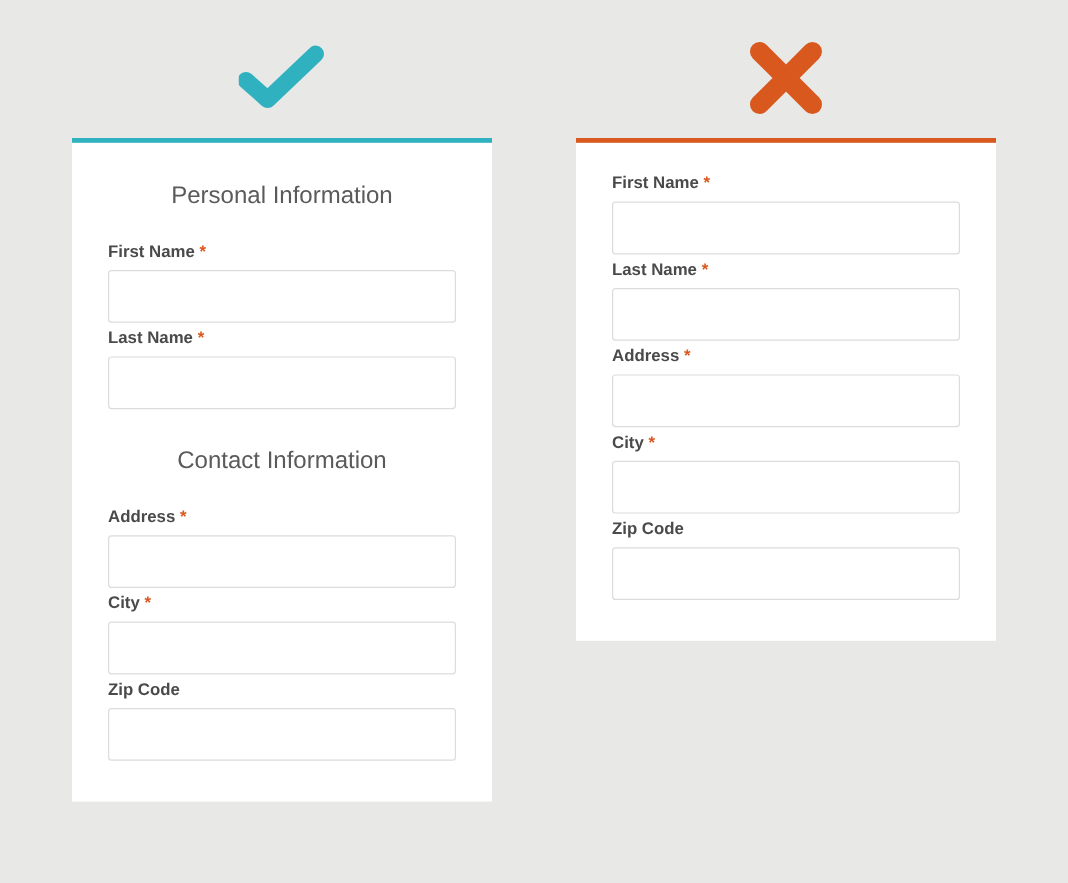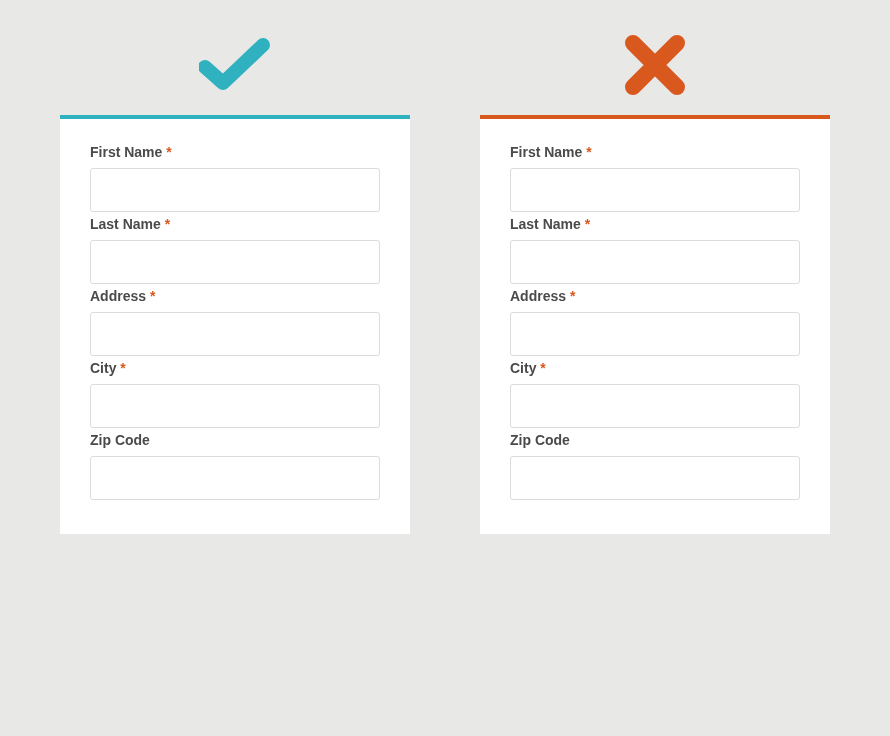--- a/index.html
+++ b/index.html
@@ -79,37 +79,39 @@
 <body>
 
 <div class="column">
   <div class="icon-wrap">
     <svg width="72" height="56" viewBox="0 0 72 56">
       <path d="M 6 30 L 24 46 L 64 8" fill="none" stroke="#2fb1bf" stroke-width="14" stroke-linecap="round" stroke-linejoin="round"></path>
     </svg>
   </div>
   <div class="card good">
 
+    <div class="section-title">Personal Information</div>
 
     <div class="field">
       <label class="field-label">
         <span>First Name</span>
         <span class="required">*</span>
       </label>
       <input class="field-input" type="text" value="" style="">
     </div>
 
     <div class="field">
       <label class="field-label">
         <span>Last Name</span>
         <span class="required">*</span>
       </label>
       <input class="field-input" type="text" value="" style="">
     </div>
 
+    <div class="section-title contact">Contact Information</div>
 
     <div class="field">
       <label class="field-label">
         <span>Address</span>
         <span class="required">*</span>
       </label>
       <input class="field-input" type="text" value="" style="">
     </div>
 
     <div class="field">

